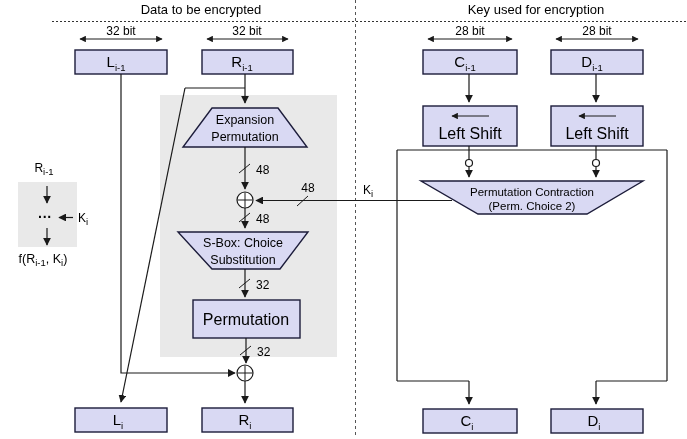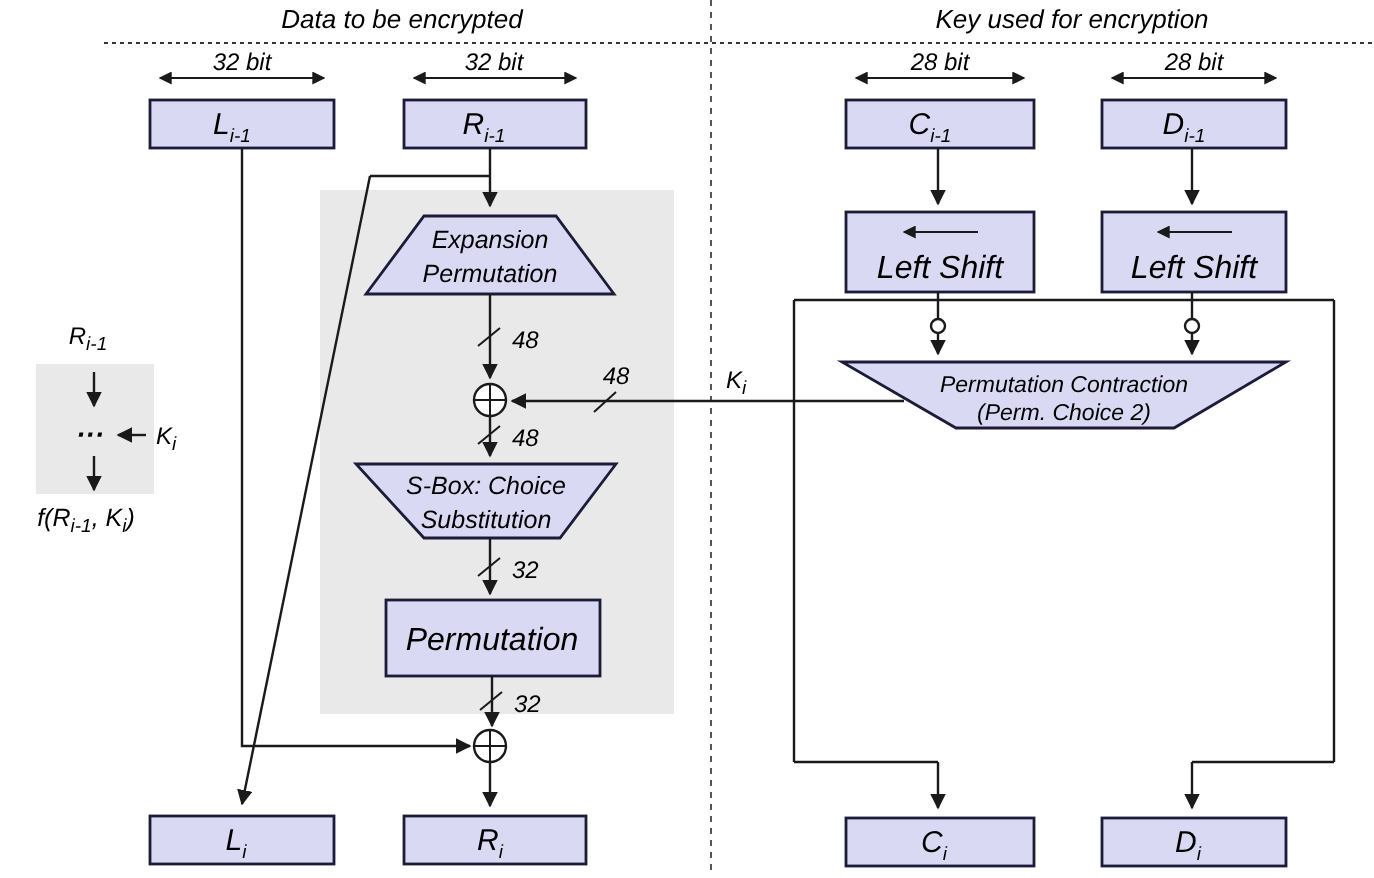--- a/index.html
+++ b/index.html
@@ -1,20 +1,20 @@
 <!DOCTYPE html>
 <html style="--box-fill: #d9d9f3; --box-border: #1c1c3a; --panel-gray: #e9e9e9; --line: #1a1a1a; --sep: #555555; --bg: #ffffff;"><head>
 <meta charset="utf-8">
 <style>
   :root{
     --box-fill:#d9d9f3; --box-border:#1c1c3a; --panel-gray:#e9e9e9;
     --line:#1a1a1a; --sep:#555; --bg:#ffffff;
   }
   html,body{margin:0;padding:0;background:var(--bg);}
-  .stage{width:687px;height:439px;position:relative;background:var(--bg);overflow:hidden;font-style:italic;}
+  .stage{width:687px;height:439px;position:relative;background:var(--bg);overflow:hidden;}
   svg{display:block;}
   svg text{font-family:"Liberation Sans","DejaVu Sans",sans-serif;fill:#000;}
   .blk{fill:var(--box-fill);stroke:var(--box-border);stroke-width:1.4;}
   .panel{fill:var(--panel-gray);stroke:none;}
   .wire{stroke:var(--line);stroke-width:1.2;fill:none;}
   .thin{stroke:var(--line);stroke-width:1;fill:none;}
   .dotted{stroke:#333;stroke-width:1;stroke-dasharray:2 2;fill:none;}
   .dashedv{stroke:var(--sep);stroke-width:1;stroke-dasharray:3 3;fill:none;}
   .node{fill:#fff;stroke:var(--line);stroke-width:1.2;}
   .t13{font-size:13px;} .t12{font-size:12px;} .t125{font-size:12.5px;}

